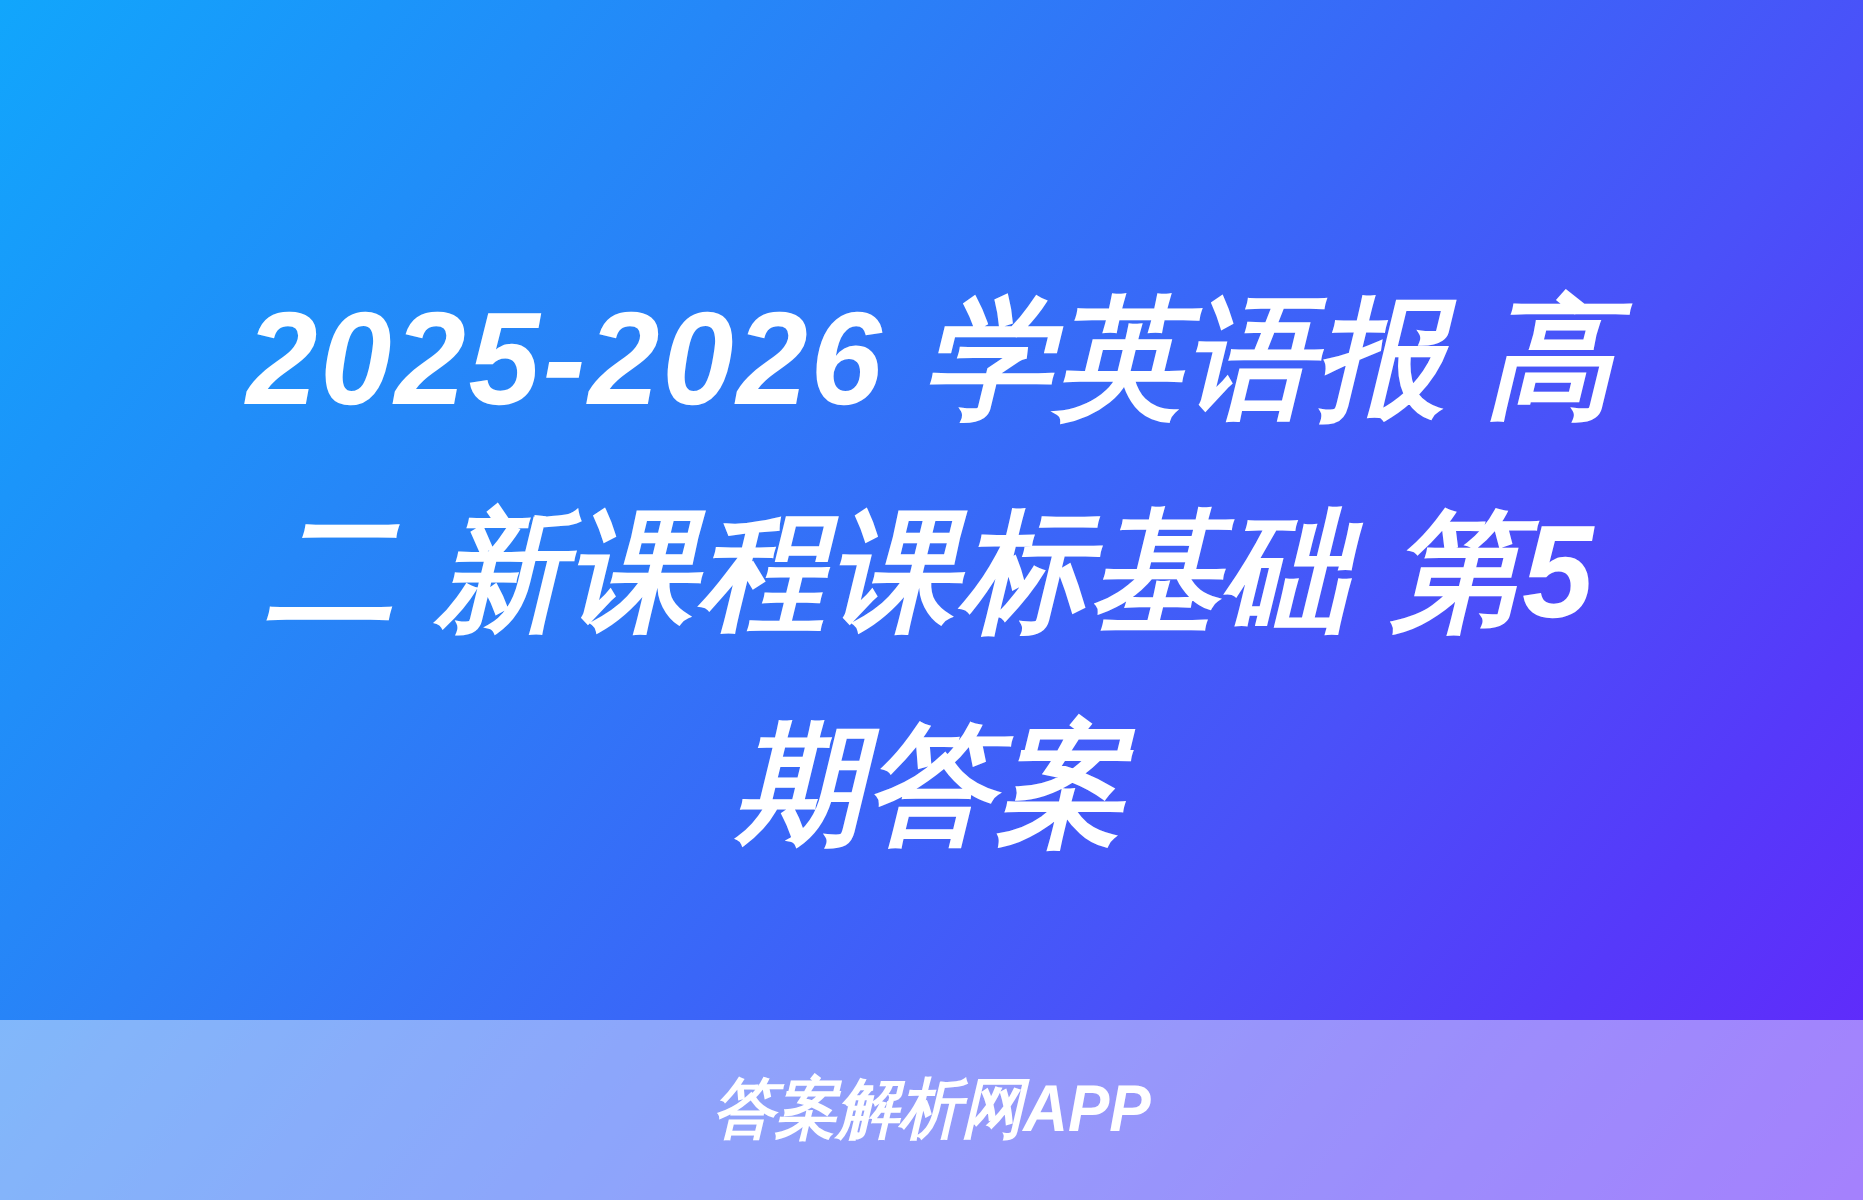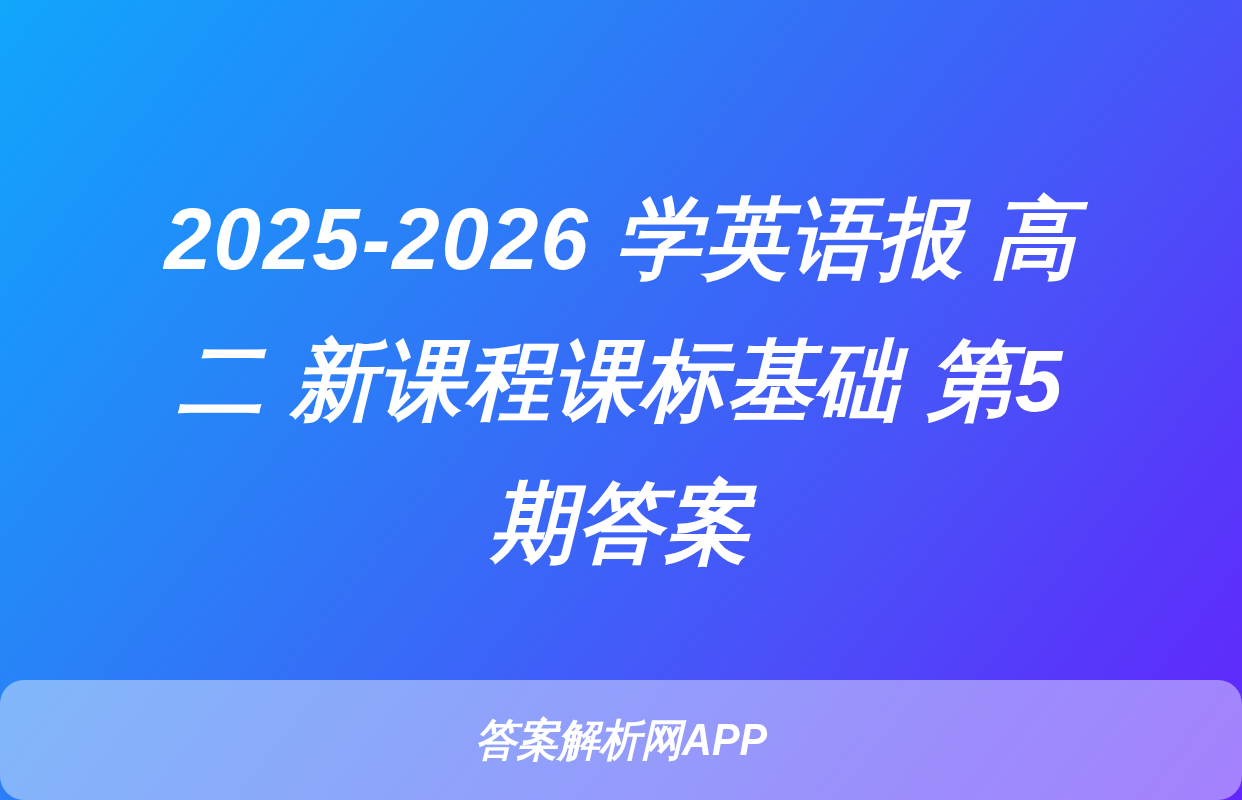--- a/index.html
+++ b/index.html
@@ -62,21 +62,20 @@
   .footer-band {
     position: absolute;
     left: 0;
     right: 0;
     bottom: 0;
     height: 120px;
     background: rgba(255, 255, 255, 0.42);
     display: flex;
     align-items: center;
     justify-content: center;
-    border-radius: 24px;
   }
 
   .footer-text {
     color: #ffffff;
     font-size: 44px;
     font-weight: 700;
     font-style: italic;
     letter-spacing: 0px;
     line-height: 1;
     white-space: nowrap;

